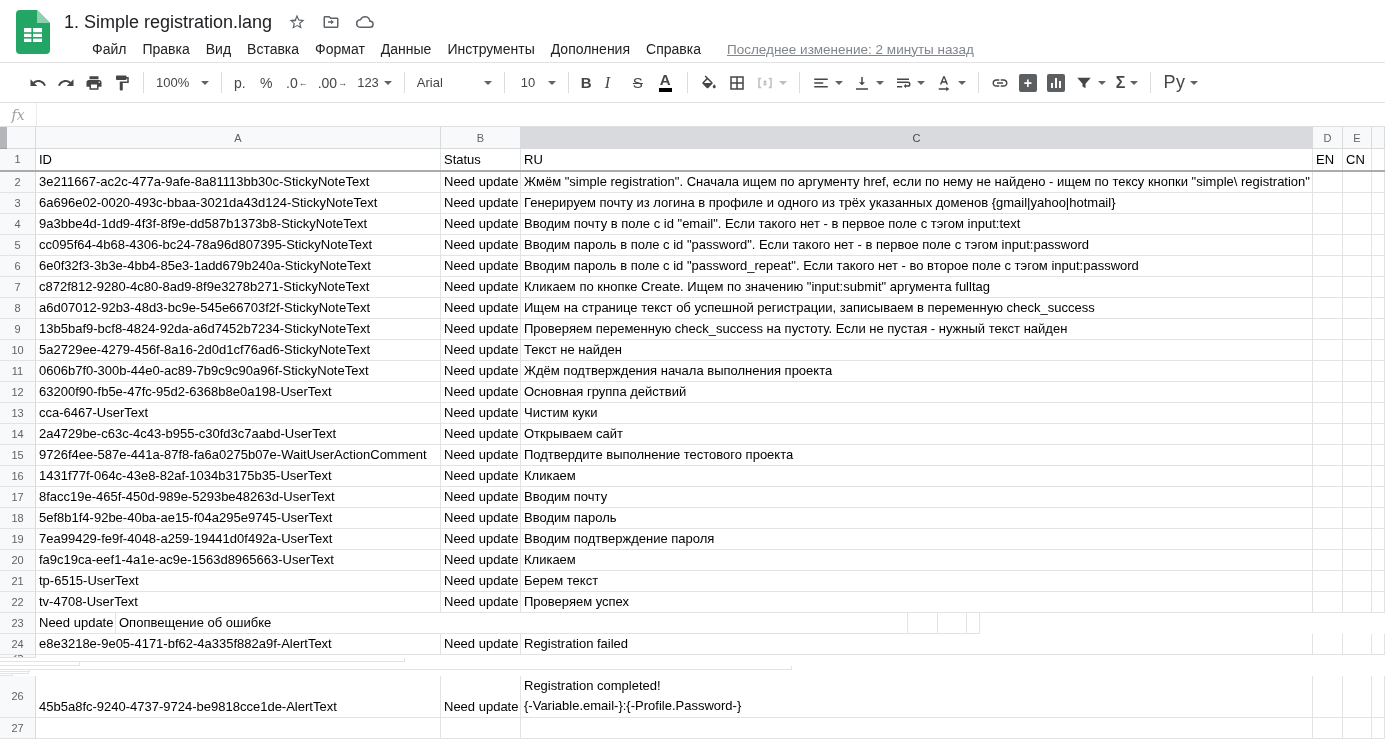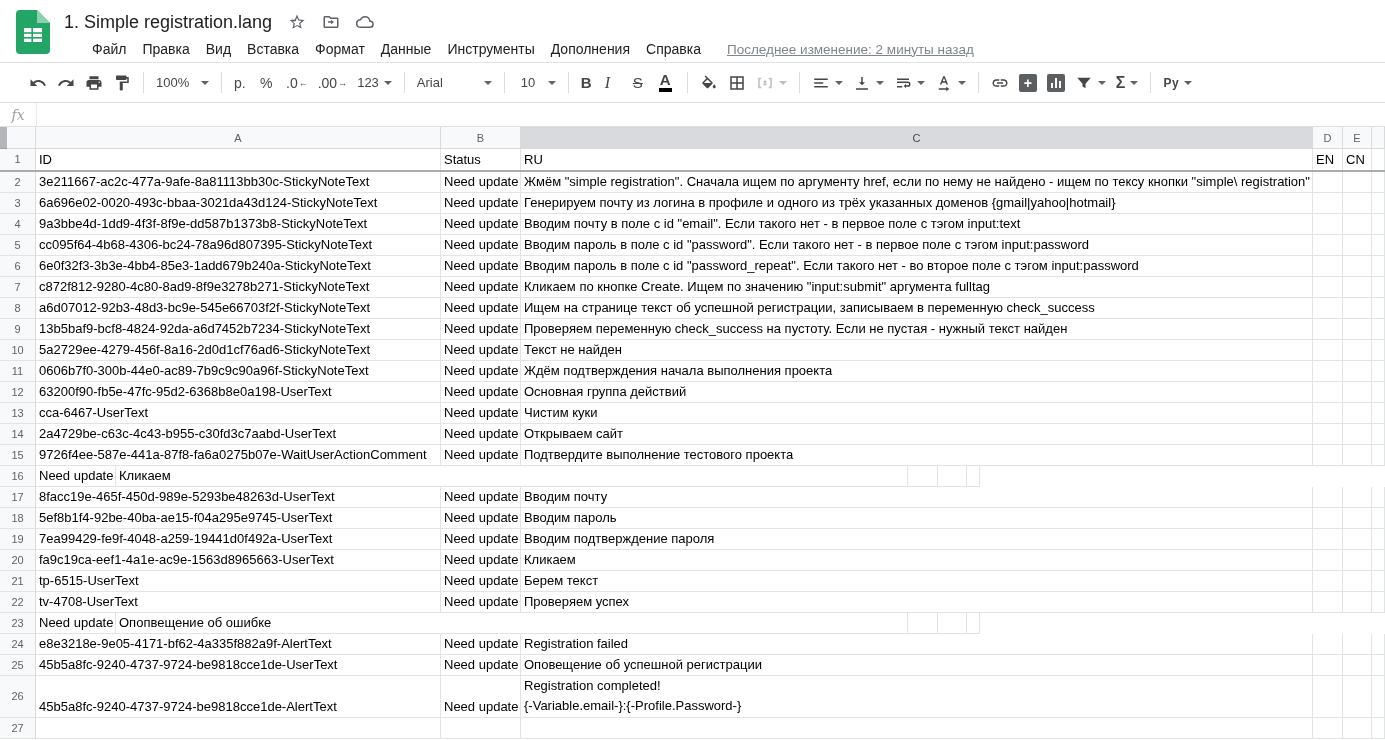--- a/index.html
+++ b/index.html
@@ -40,21 +40,21 @@
   .b-glyph { font-weight:bold; font-size:15px; }
   .i-glyph { font-style:italic; font-family:"Liberation Serif", serif; font-size:16px; padding:0 3px; }
   .s-glyph { text-decoration:line-through; font-size:15px; }
   .a-glyph { font-size:15px; font-weight:bold; line-height:14px; border-bottom:4px solid #000;
     padding:0 1px 1px 1px; }
   .dark-sq { width:18px; height:18px; background:#5c5f62; border-radius:2px; display:flex;
     align-items:center; justify-content:center; color:#fff; font-size:14px; font-weight:bold; }
   .dark-sq .bars { display:flex; align-items:flex-end; gap:2px; height:10px; }
   .dark-sq .bars i { width:2px; background:#fff; display:block; }
   .sigma { font-size:16px; font-weight:bold; }
-  .ru-lbl { font-size:12px; font-weight:bold; letter-spacing:.5px; }
+  .ru-lbl { font-size:18px; font-weight:normal; letter-spacing:.5px; }
 
   
   .fxbar { height:24px; border-bottom:1px solid #e0e0e0; display:flex; align-items:stretch; background:#fff; }
   .fx { width:37px; display:flex; align-items:center; justify-content:center;
     font-family:"DejaVu Serif", serif; font-style:italic; color:#9aa0a6; font-size:14px;
     border-right:1px solid #ececec; }
   .fx-input { flex:1; font-size:13px; padding:3px 6px; color:#000; }
 
   
   .grid { position:relative; background:#fff; }
@@ -402,20 +402,21 @@
           <span class="cell gutter" style="width: 36px;">15</span>
           <span class="cell" style="width: 405px;">9726f4ee-587e-441a-87f8-fa6a0275b07e-WaitUserActionComment</span>
           <span class="cell" style="width: 80px;">Need update</span>
           <span class="cell" style="width: 792px;">Подтвердите выполнение тестового проекта</span>
           <span class="cell" style="width: 30px;"></span>
           <span class="cell" style="width: 29px;"></span>
           <span class="cell" style="width: 13px;"></span>
         </div>
         <div class="grid-row" style="height: 21px;">
           <span class="cell gutter" style="width: 36px;">16</span>
+          <span class="cell" style="width: 405px;">1431f77f-064c-43e8-82af-1034b3175b35-UserText</span>
           <span class="cell" style="width: 80px;">Need update</span>
           <span class="cell" style="width: 792px;">Кликаем</span>
           <span class="cell" style="width: 30px;"></span>
           <span class="cell" style="width: 29px;"></span>
           <span class="cell" style="width: 13px;"></span>
         </div>
         <div class="grid-row" style="height: 21px;">
           <span class="cell gutter" style="width: 36px;">17</span>
           <span class="cell" style="width: 405px;">8facc19e-465f-450d-989e-5293be48263d-UserText</span>
           <span class="cell" style="width: 80px;">Need update</span>
@@ -479,21 +480,21 @@
         </div>
         <div class="grid-row" style="height: 21px;">
           <span class="cell gutter" style="width: 36px;">24</span>
           <span class="cell" style="width: 405px;">e8e3218e-9e05-4171-bf62-4a335f882a9f-AlertText</span>
           <span class="cell" style="width: 80px;">Need update</span>
           <span class="cell" style="width: 792px;">Registration failed</span>
           <span class="cell" style="width: 30px;"></span>
           <span class="cell" style="width: 29px;"></span>
           <span class="cell" style="width: 13px;"></span>
         </div>
-        <div class="grid-row" style="height: 21px;">
+        <div class="grid-row" style="height: 21px; flex-direction: column;">
           <span class="cell gutter" style="width: 36px;">25</span>
           <span class="cell" style="width: 405px;">45b5a8fc-9240-4737-9724-be9818cce1de-UserText</span>
           <span class="cell" style="width: 80px;">Need update</span>
           <span class="cell" style="width: 792px;">Оповещение об успешной регистрации</span>
           <span class="cell" style="width: 30px;"></span>
           <span class="cell" style="width: 29px;"></span>
           <span class="cell" style="width: 13px;"></span>
         </div>
         <div class="grid-row" style="height: 42px;">
           <span class="cell gutter" style="width: 36px;">26</span>

